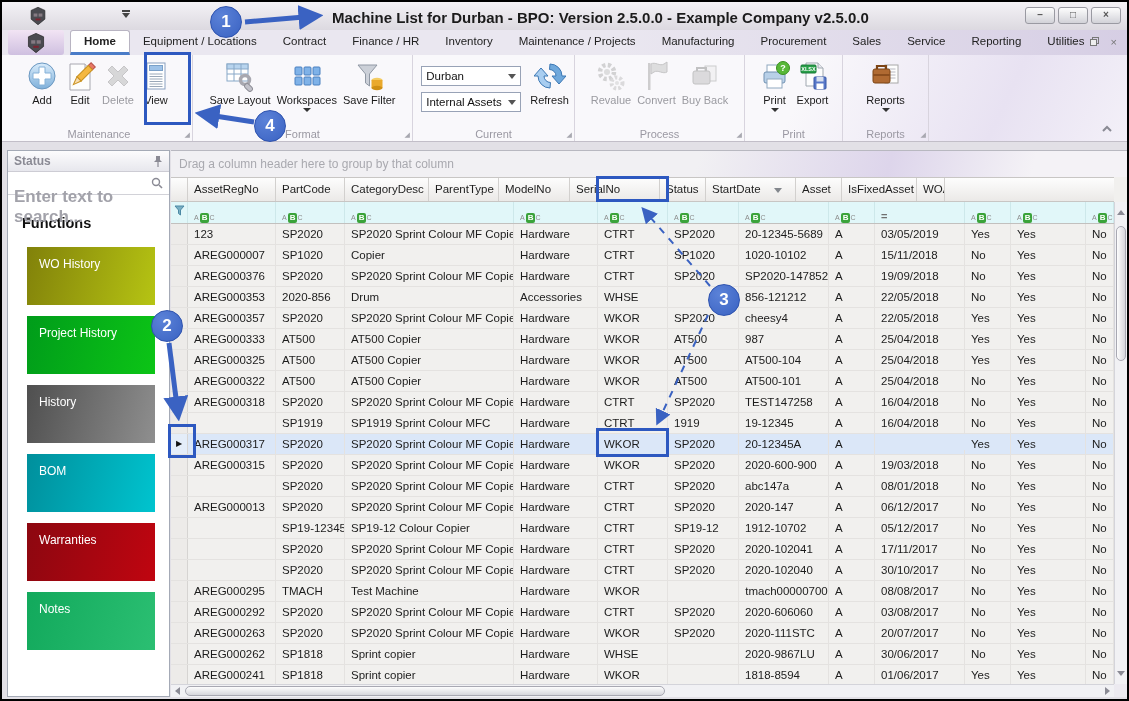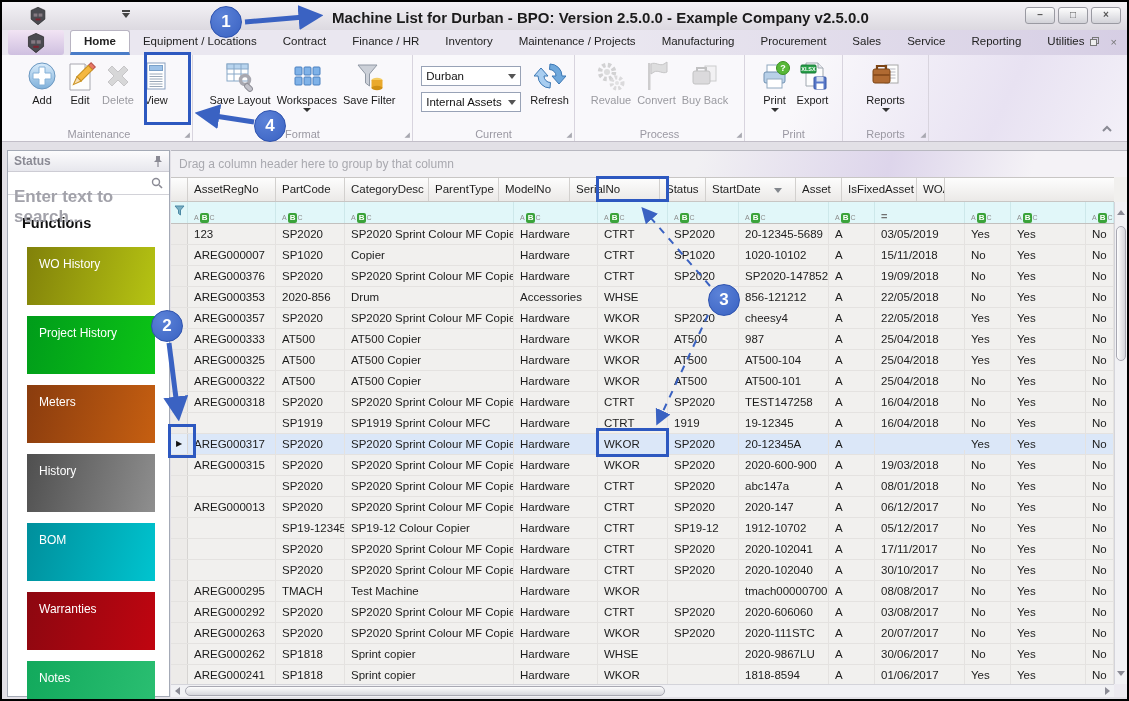--- a/index.html
+++ b/index.html
@@ -360,21 +360,20 @@
       <span class="ph">Enter text to search...</span>
       <svg width="12" height="12">
           <circle cx="5" cy="5" r="3.5" fill="none" stroke="#8a8a94" stroke-width="1.4"></circle>
           <path d="M8 8l3 3" stroke="#8a8a94" stroke-width="1.6"></path>
         </svg>
     </div>
     <div class="fn-title">Functions</div>
     <div id="fn-buttons">
         <div class="fn-btn" style="background: linear-gradient(105deg, rgb(129, 129, 10), rgb(182, 196, 19));"><span>WO History</span></div>
         <div class="fn-btn" style="background: linear-gradient(105deg, rgb(0, 156, 26), rgb(12, 197, 22));"><span>Project History</span></div>
-        <div class="fn-btn" style="background: linear-gradient(105deg, rgb(138, 60, 14), rgb(198, 95, 17));"><span>Meters</span></div>
         <div class="fn-btn" style="background: linear-gradient(105deg, rgb(79, 79, 79), rgb(143, 143, 143));"><span>History</span></div>
         <div class="fn-btn" style="background: linear-gradient(105deg, rgb(0, 143, 156), rgb(0, 196, 207));"><span>BOM</span></div>
         <div class="fn-btn" style="background: linear-gradient(105deg, rgb(140, 7, 16), rgb(192, 5, 16));"><span>Warranties</span></div>
         <div class="fn-btn" style="background: linear-gradient(105deg, rgb(18, 169, 92), rgb(43, 191, 114));"><span>Notes</span></div>
       </div>
   </div>
 
   <div class="grid">
     <div class="group-panel">Drag a column header here to group by that column</div>
     <div class="g-hdr" id="grid-header">
@@ -665,21 +664,21 @@
           <div class="g-cell" style="flex: 0 0 28px;">No</div>
         </div>
         <div class="g-row">
           <div class="g-cell ind"></div>
           <div class="g-cell" style="flex: 0 0 88px;">AREG000295</div>
           <div class="g-cell" style="flex: 0 0 69px;">TMACH</div>
           <div class="g-cell" style="flex: 0 0 169px;">Test Machine</div>
           <div class="g-cell" style="flex: 0 0 84px;">Hardware</div>
           <div class="g-cell" style="flex: 0 0 70px;">WKOR</div>
           <div class="g-cell" style="flex: 0 0 71px;"></div>
-          <div class="g-cell" style="flex: 0 0 90px;">tmach00000700</div>
+          <div class="g-cell" style="flex: 0 0 90px; text-align: center;">tmach00000700</div>
           <div class="g-cell" style="flex: 0 0 46px;">A</div>
           <div class="g-cell" style="flex: 0 0 90px;">08/08/2017</div>
           <div class="g-cell" style="flex: 0 0 46px;">No</div>
           <div class="g-cell" style="flex: 0 0 75px;">Yes</div>
           <div class="g-cell" style="flex: 0 0 28px;">No</div>
         </div>
         <div class="g-row">
           <div class="g-cell ind"></div>
           <div class="g-cell" style="flex: 0 0 88px;">AREG000292</div>
           <div class="g-cell" style="flex: 0 0 69px;">SP2020</div>

